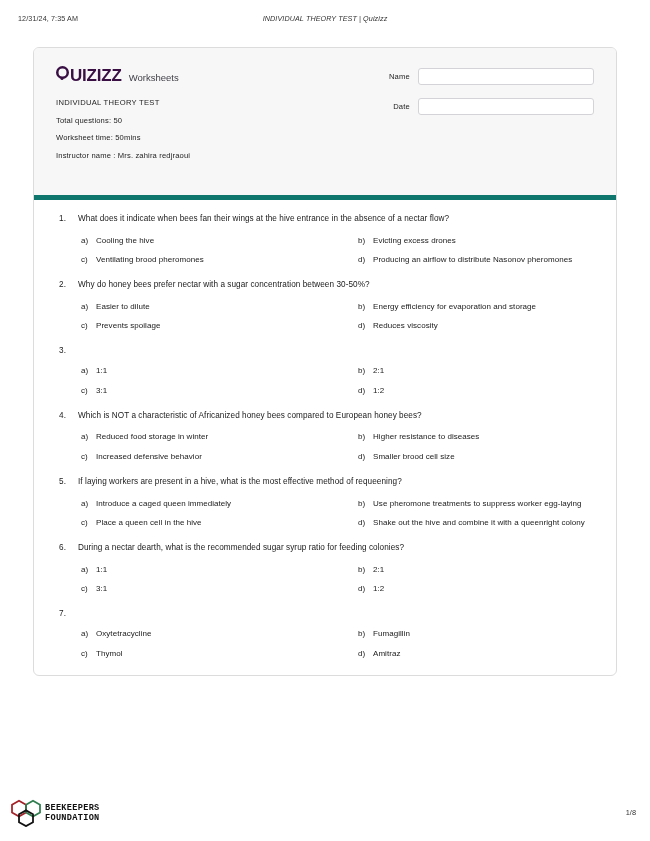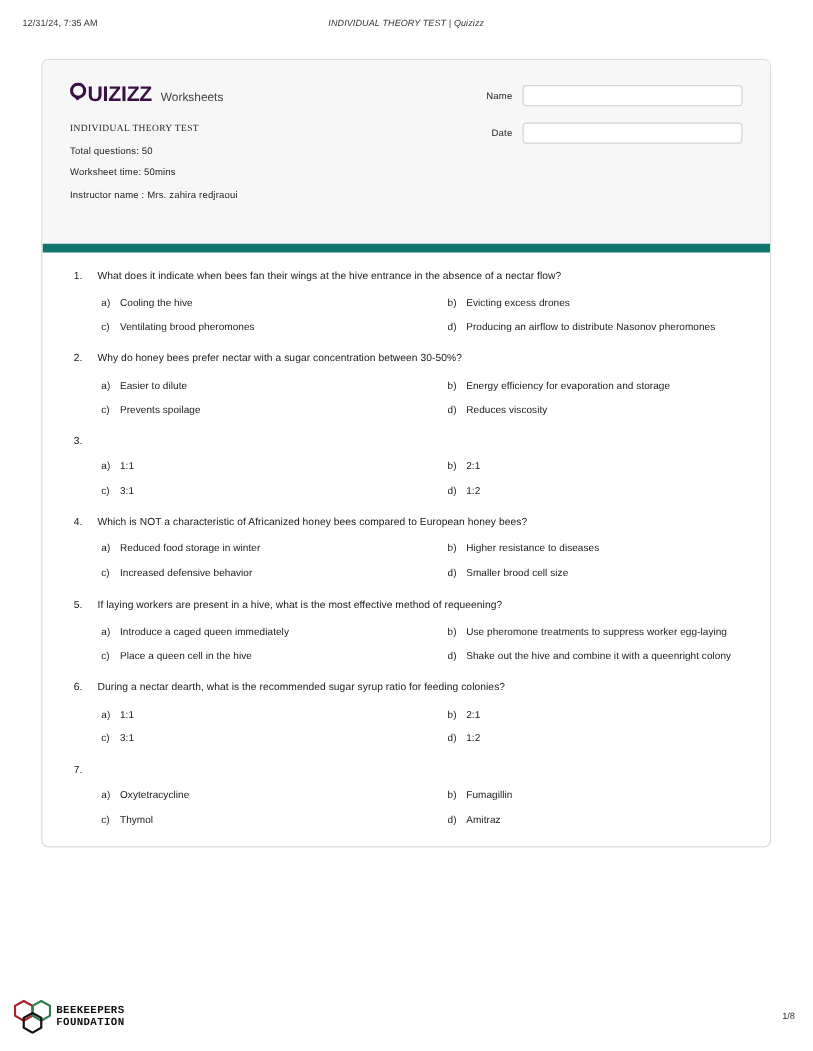--- a/index.html
+++ b/index.html
@@ -52,21 +52,21 @@
     background: #ffffff;
     border: 1px solid #dcdcdc;
     border-radius: 6px;
     box-sizing: border-box;
     overflow: hidden;
   }
 
   
   .ws-header {
     background: #f7f7f8;
-    border-bottom: 7px solid #0f766e;
+    border-bottom: 5px solid #0f766e;
     padding: 16px 22px 18px 22px;
     display: flex;
     justify-content: space-between;
     align-items: flex-start;
     box-sizing: border-box;
   }
   .ws-header-left {
     padding-top: 2px;
   }
   .brandline {
@@ -107,21 +107,20 @@
   .meta-line {
     font-size: 7.6px;
     color: #232323;
     line-height: 1.0;
     margin-bottom: 10px;
     letter-spacing: 0.15px;
     white-space: nowrap;
   }
   .meta-line.title-line {
     letter-spacing: 0.3px;
-    font-family: Liberation Serif, serif;
   }
   .meta-line:last-child { margin-bottom: 18px; }
 
   .ws-header-right {
     width: 228px;
     padding-top: 4px;
   }
   .field-row {
     display: flex;
     align-items: center;

